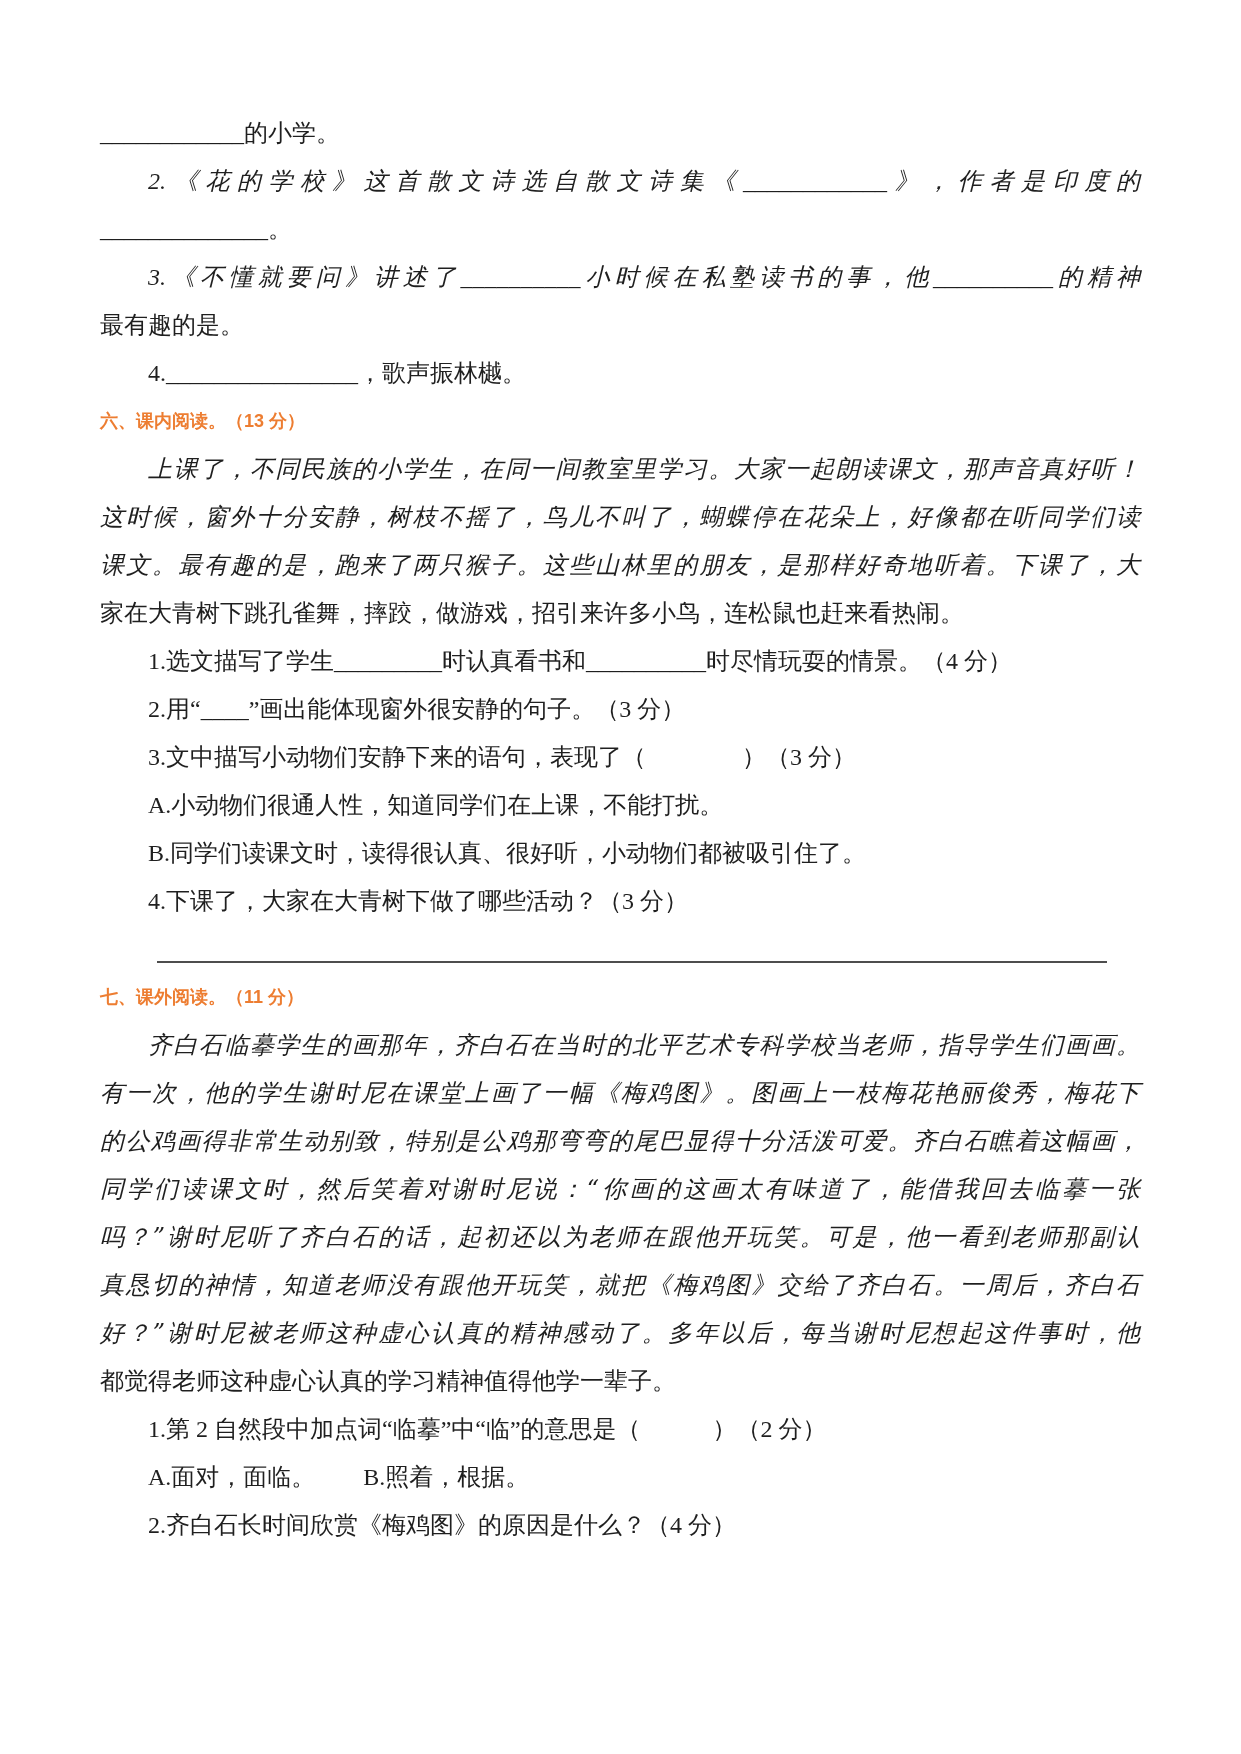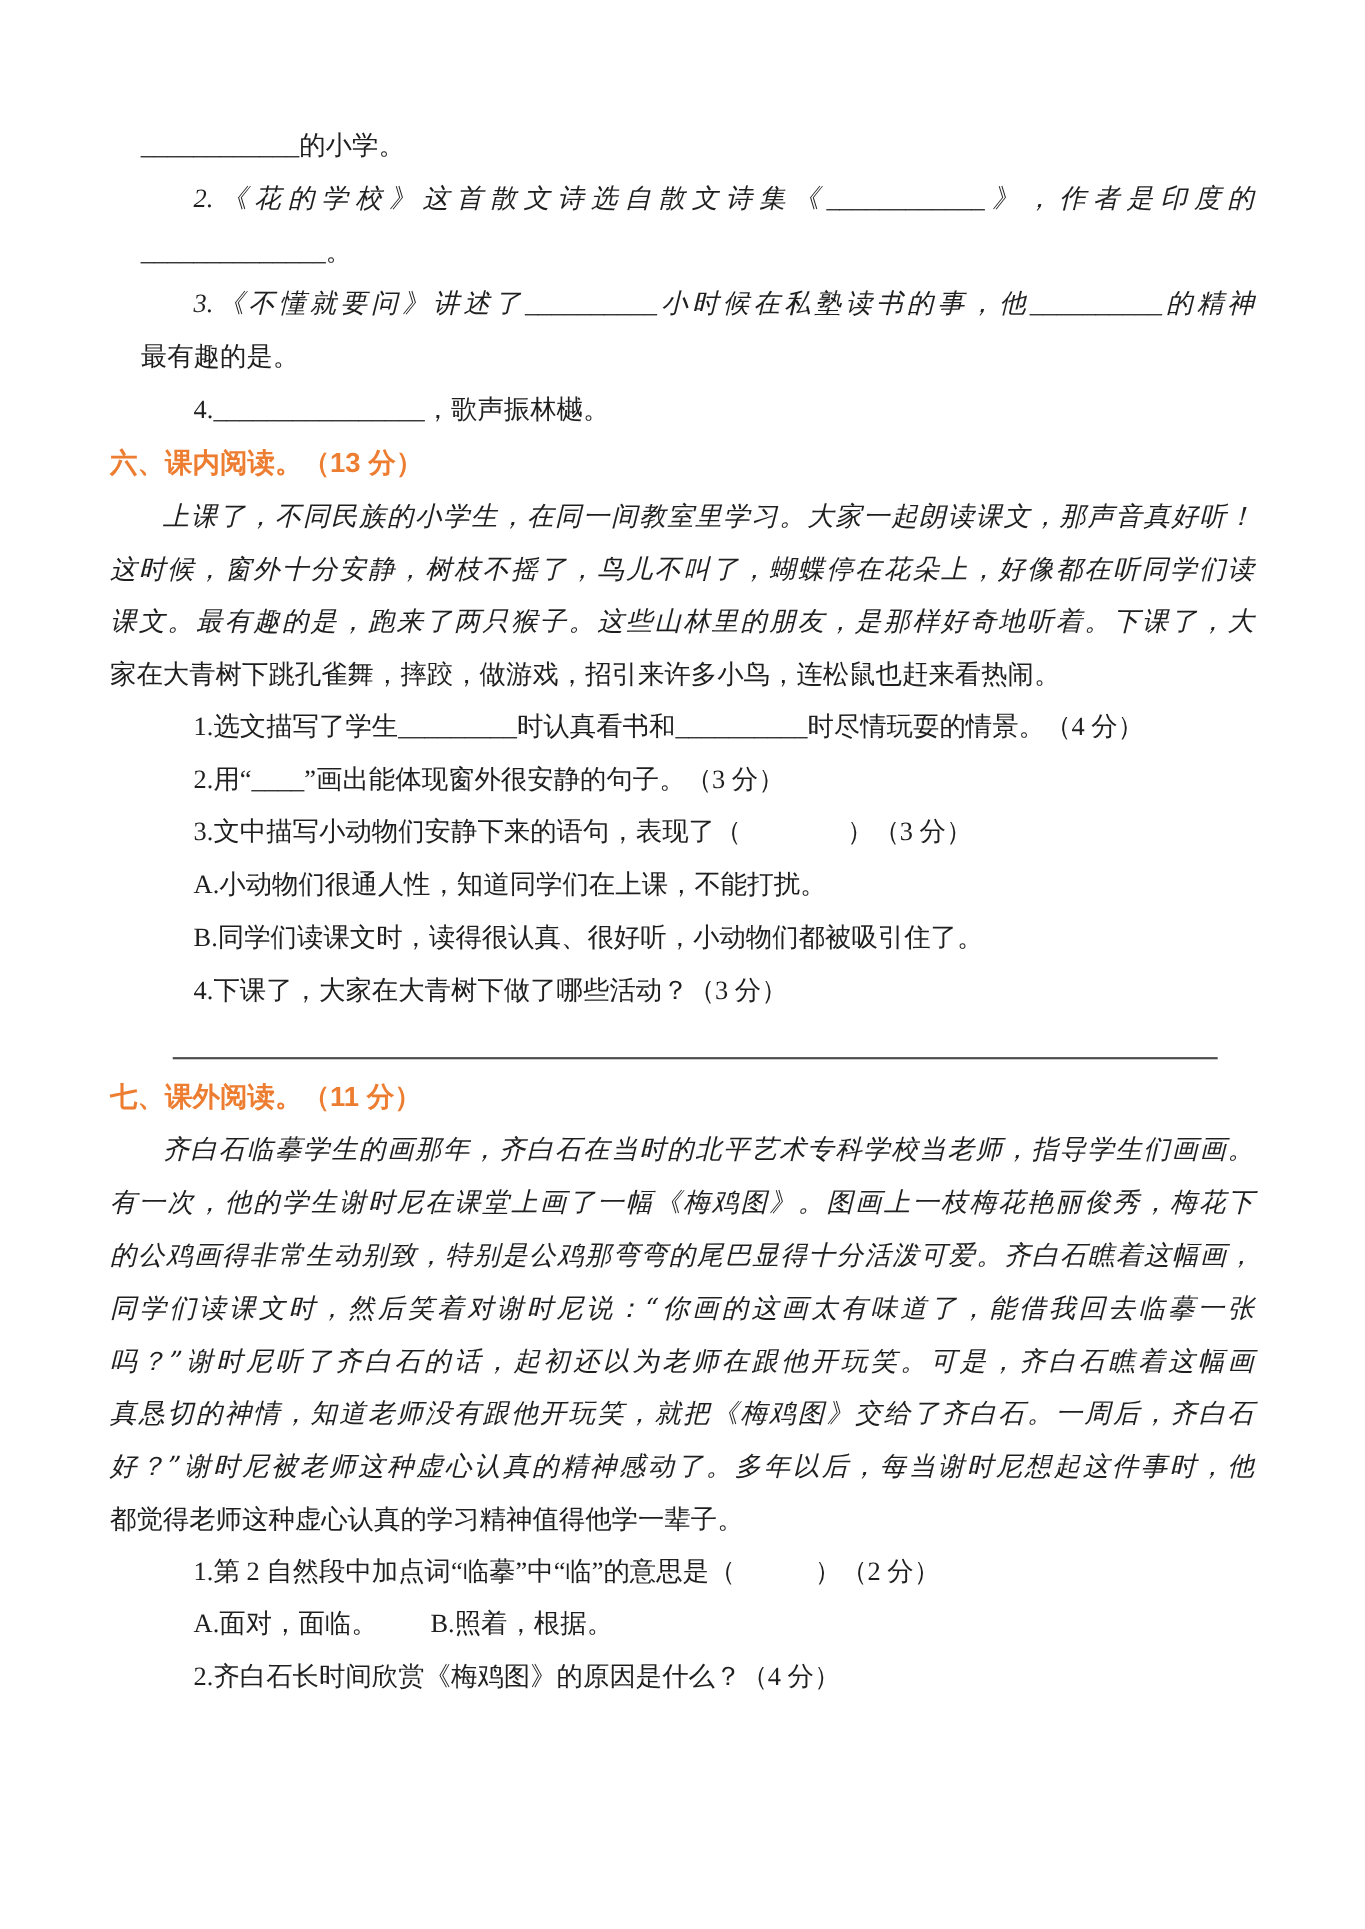--- a/index.html
+++ b/index.html
@@ -32,29 +32,28 @@
   .line.indent {
     text-indent: 48px;
   }
   .line.justify {
     text-align: justify;
     text-align-last: justify;
     font-style: italic;
   }
   .question {
     font-family: "Liberation Serif", serif;
-    margin-left: 28px;
   }
   .passage {
     font-family: "DejaVu Serif", serif;
   }
   .heading {
     height: 48px;
     line-height: 48px;
-    font-size: 25px;
+    font-size: 18px;
     font-weight: bold;
     font-family: "Liberation Sans", sans-serif;
     color: var(--accent, #ED7D31);
   }
   .answer-rule-row {
     position: relative;
     height: 48px;
   }
   .answer-rule-row .rule {
     position: absolute;
@@ -102,21 +101,21 @@
       <div class="rule"></div>
     </div>
 
     <div class="heading">七、课外阅读。（11 分）</div>
 
     <div>
         <div class="line passage indent justify">齐白石临摹学生的画那年，齐白石在当时的北平艺术专科学校当老师，指导学生们画画。</div>
         <div class="line passage justify">有一次，他的学生谢时尼在课堂上画了一幅《梅鸡图》。图画上一枝梅花艳丽俊秀，梅花下</div>
         <div class="line passage justify">的公鸡画得非常生动别致，特别是公鸡那弯弯的尾巴显得十分活泼可爱。齐白石瞧着这幅画，</div>
         <div class="line passage justify">同学们读课文时，然后笑着对谢时尼说：“你画的这画太有味道了，能借我回去临摹一张</div>
-        <div class="line passage justify">吗？”谢时尼听了齐白石的话，起初还以为老师在跟他开玩笑。可是，齐白石瞧着这幅画</div>
+        <div class="line passage justify">吗？”谢时尼听了齐白石的话，起初还以为老师在跟他开玩笑。可是，他一看到老师那副认</div>
         <div class="line passage justify">真恳切的神情，知道老师没有跟他开玩笑，就把《梅鸡图》交给了齐白石。一周后，齐白石</div>
         <div class="line passage justify">好？”谢时尼被老师这种虚心认真的精神感动了。多年以后，每当谢时尼想起这件事时，他</div>
         <div class="line passage">都觉得老师这种虚心认真的学习精神值得他学一辈子。</div>
       </div>
 
     <div>
         <div class="line question indent">1.第 2 自然段中加点词“临摹”中“临”的意思是（　　　）（2 分）</div>
         <div class="line question indent">A.面对，面临。　　B.照着，根据。</div>
         <div class="line question indent">2.齐白石长时间欣赏《梅鸡图》的原因是什么？（4 分）</div>
       </div>

